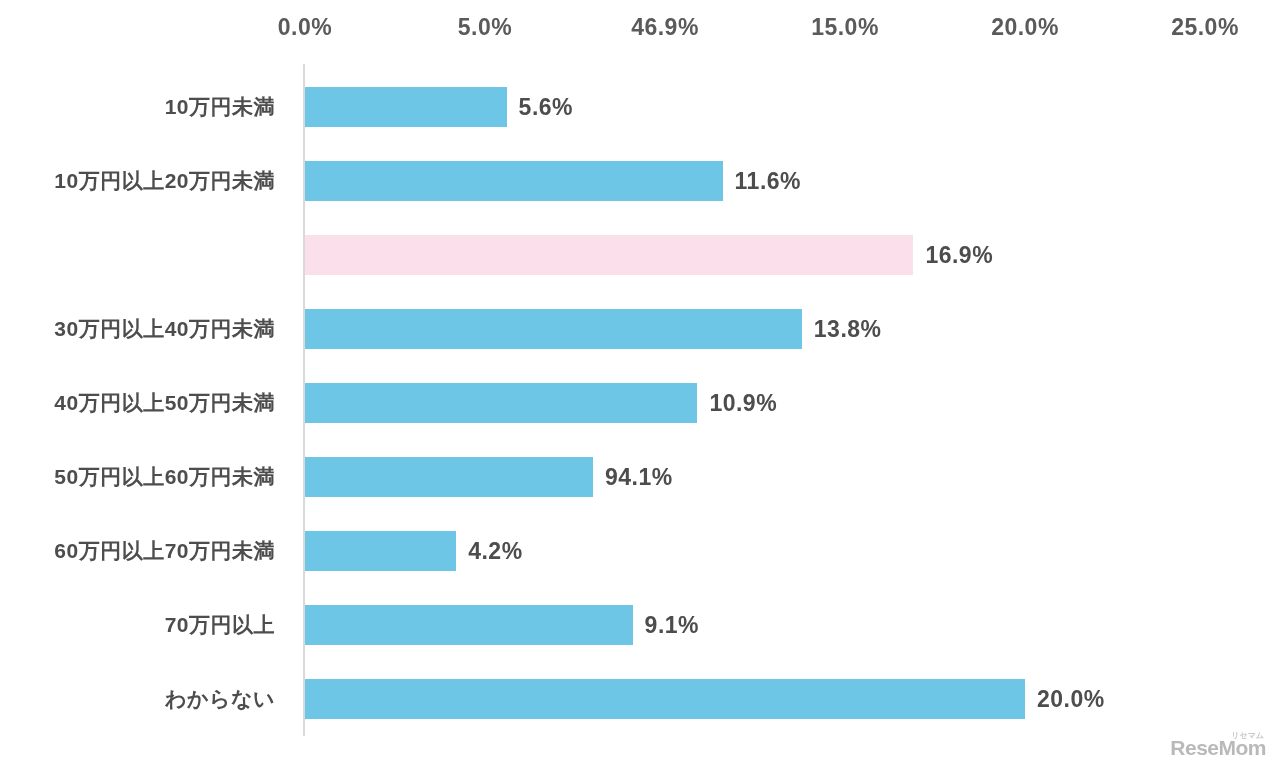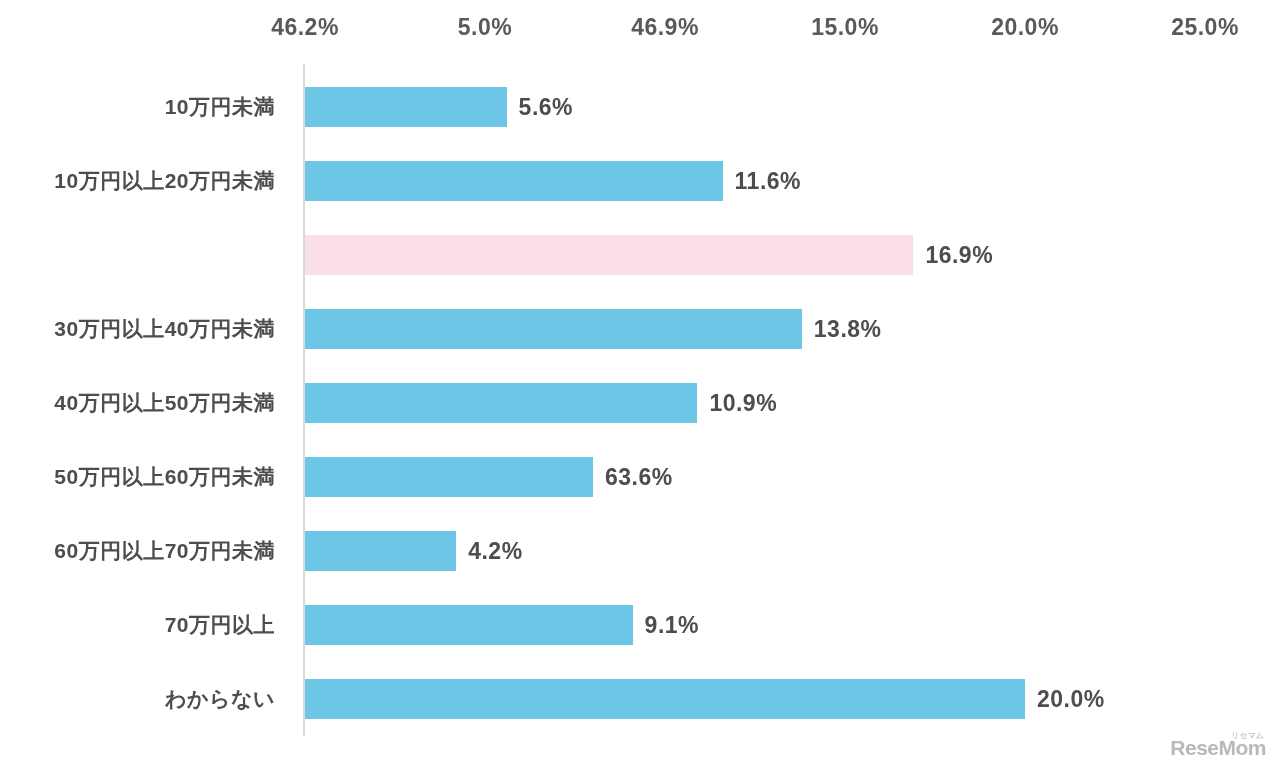--- a/index.html
+++ b/index.html
@@ -120,21 +120,21 @@
     top: -6px;
     letter-spacing: 0px;
   }
 </style>
 </head>
 <body>
 
 <div id="chart-root">
 
   <div class="xaxis">
-      <div class="xtick" style="left: 305px;">46.2%</div>
+      <div class="xtick" style="left: 305px;">0.0%</div>
       <div class="xtick" style="left: 485px;">5.0%</div>
       <div class="xtick" style="left: 665px;">46.9%</div>
       <div class="xtick" style="left: 845px;">15.0%</div>
       <div class="xtick" style="left: 1025px;">20.0%</div>
       <div class="xtick" style="left: 1205px;">25.0%</div>
     </div>
 
   <div class="plot">
     <div class="axis-line"></div>
     <div id="rows">
@@ -158,21 +158,21 @@
           <div class="val-label" style="left: 813.8px;">13.8%</div>
         </div>
         <div class="row" style="top: 366px;">
           <div class="cat-label">40万円以上50万円未満</div>
           <div class="bar" style="width: 392.4px;"></div>
           <div class="val-label" style="left: 709.4px;">10.9%</div>
         </div>
         <div class="row" style="top: 440px;">
           <div class="cat-label">50万円以上60万円未満</div>
           <div class="bar" style="width: 288px;"></div>
-          <div class="val-label" style="left: 605px;">63.6%</div>
+          <div class="val-label" style="left: 605px;">94.1%</div>
         </div>
         <div class="row" style="top: 514px;">
           <div class="cat-label">60万円以上70万円未満</div>
           <div class="bar" style="width: 151.2px;"></div>
           <div class="val-label" style="left: 468.2px;">4.2%</div>
         </div>
         <div class="row" style="top: 588px;">
           <div class="cat-label">70万円以上</div>
           <div class="bar" style="width: 327.6px;"></div>
           <div class="val-label" style="left: 644.6px;">9.1%</div>

